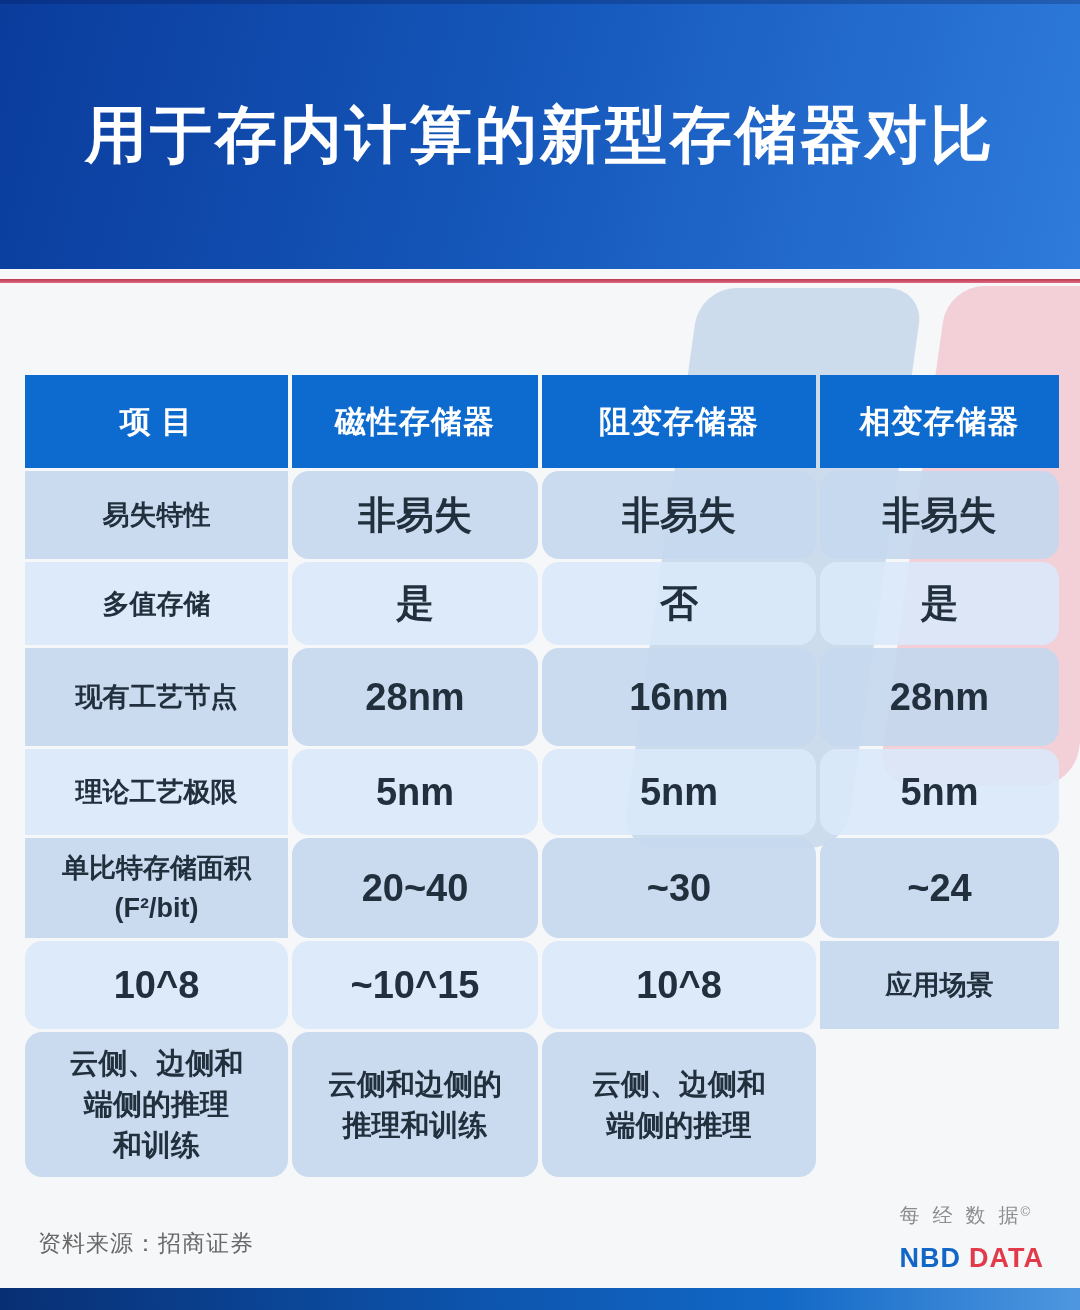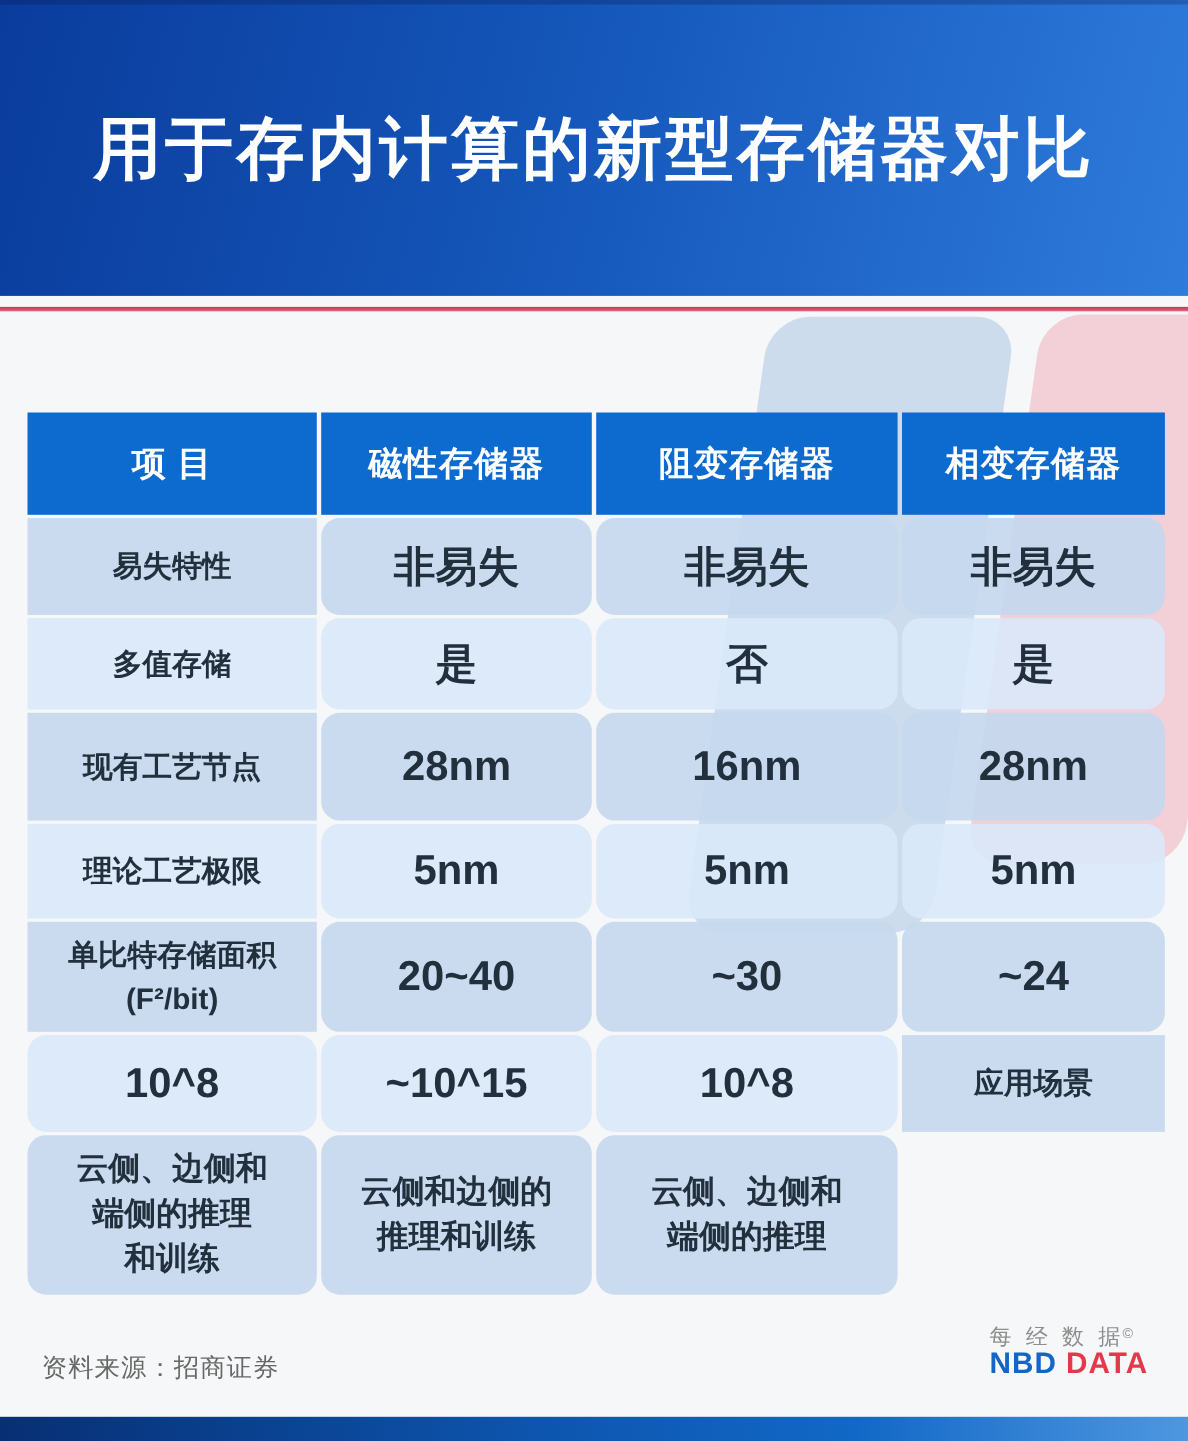--- a/index.html
+++ b/index.html
@@ -65,21 +65,21 @@
   .logo{
     position:absolute;right:36px;top:1205px;z-index:1;
     text-align:left;line-height:1;
   }
   .logo .cn{
     color:#8d8d8d;font-size:20px;letter-spacing:13px;margin-right:-13px;
   }
   .logo .cr{
     color:#8d8d8d;font-size:13px;vertical-align:super;margin-left:2px;
   }
-  .logo .en{margin-top:0;font-size:27px;font-weight:bold;letter-spacing:1px;}
+  .logo .en{margin-top:20px;font-size:27px;font-weight:bold;letter-spacing:1px;}
   .logo .nbd{color:#1166c6;}
   .logo .data{color:#e23a4a;margin-left:8px;}
   .bottom-bar{
     position:absolute;left:0;bottom:0;width:1080px;height:22px;
     background:linear-gradient(90deg,#082f74 0%,#0d55ae 45%,#1268c6 72%,#4e97e0 100%);
   }
 </style>
 </head>
 <body>
 

